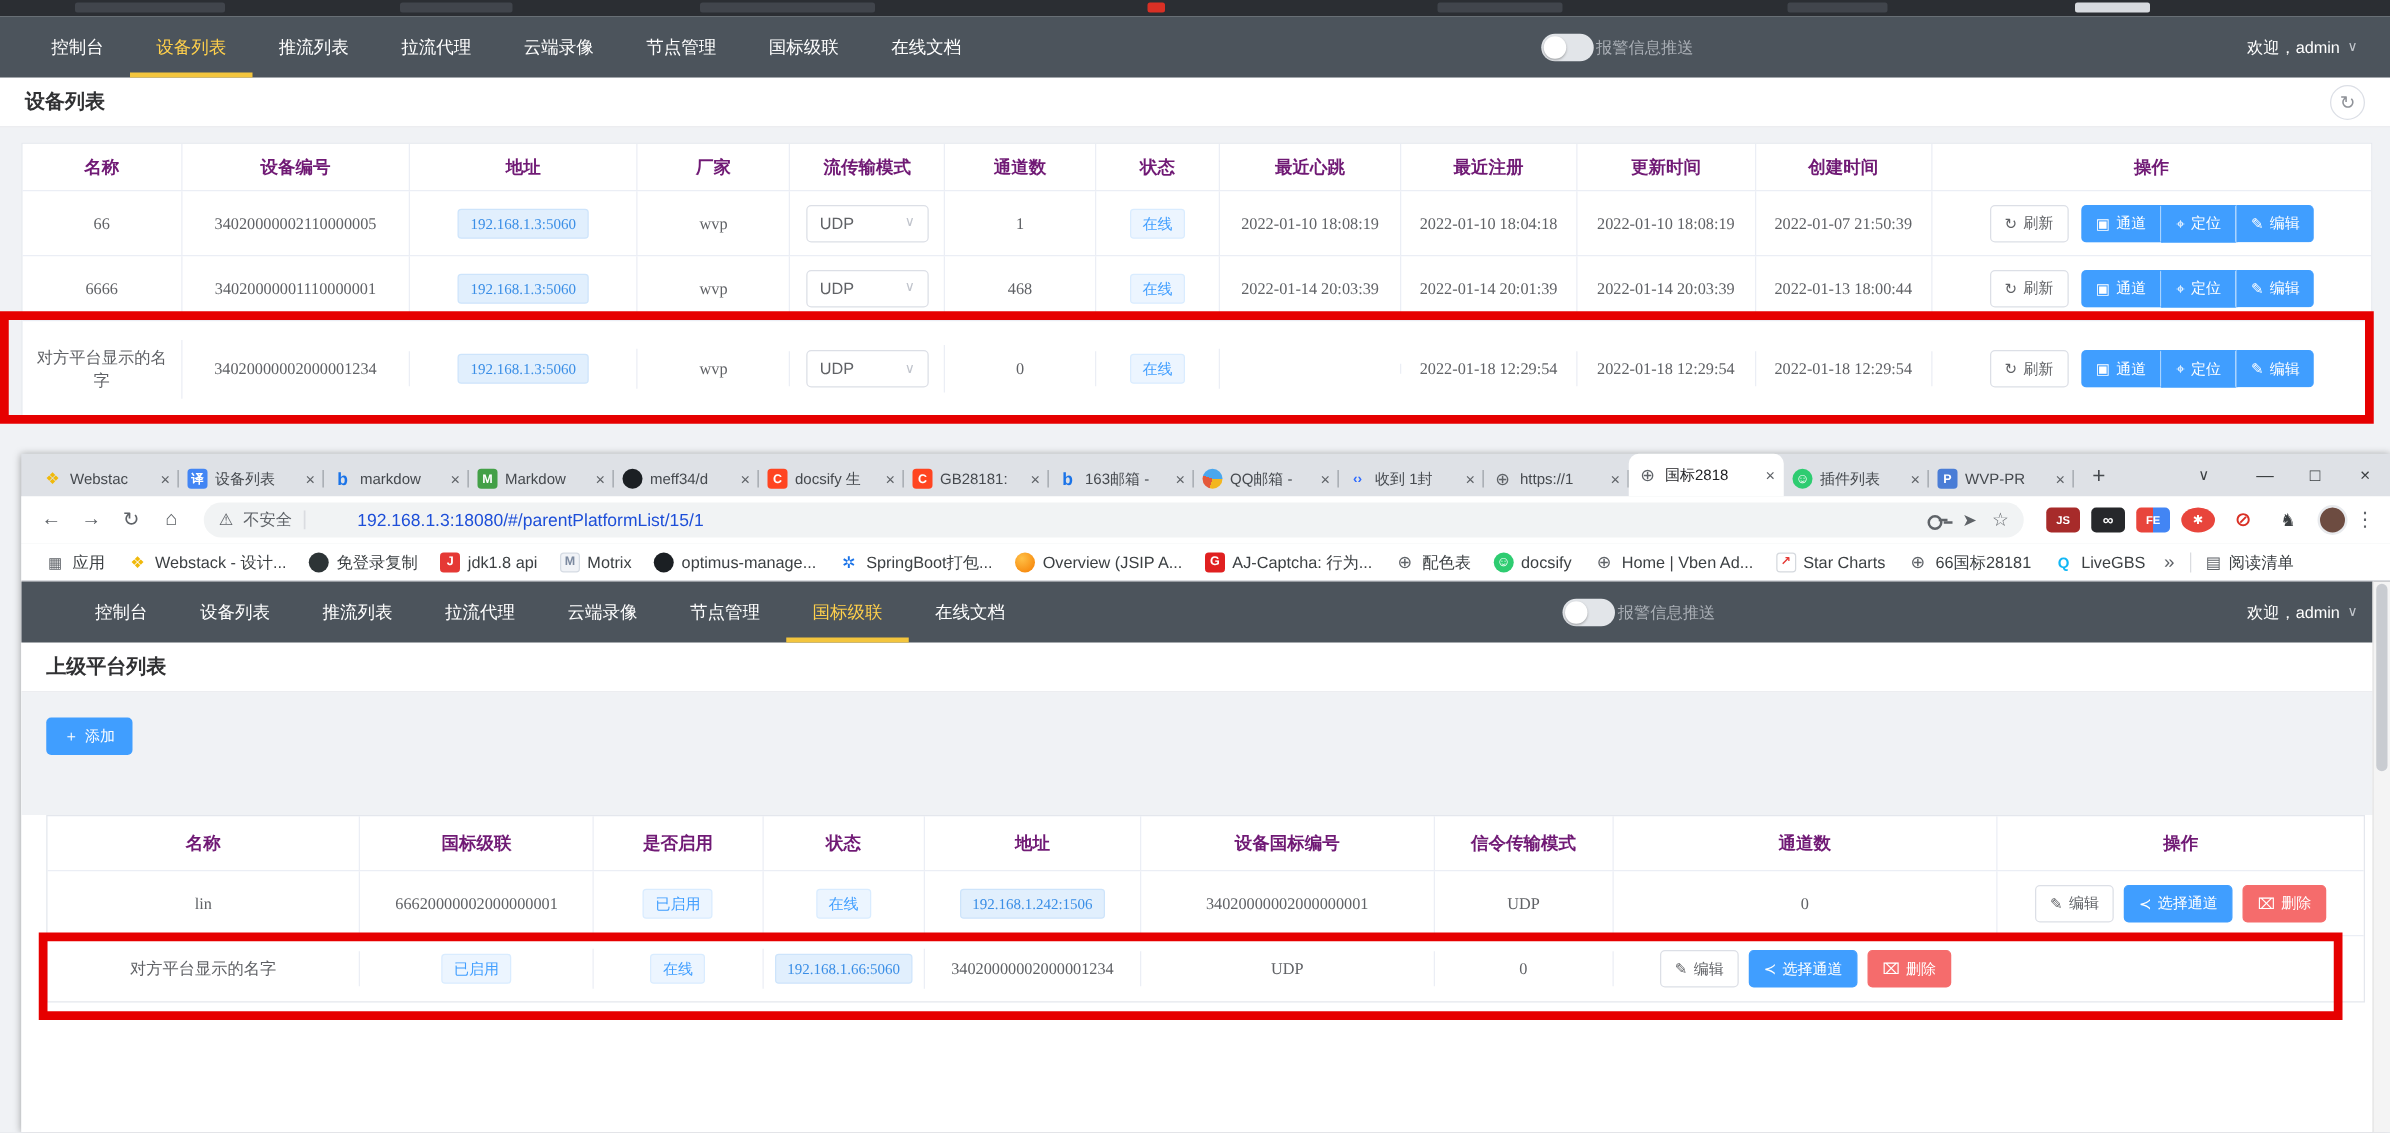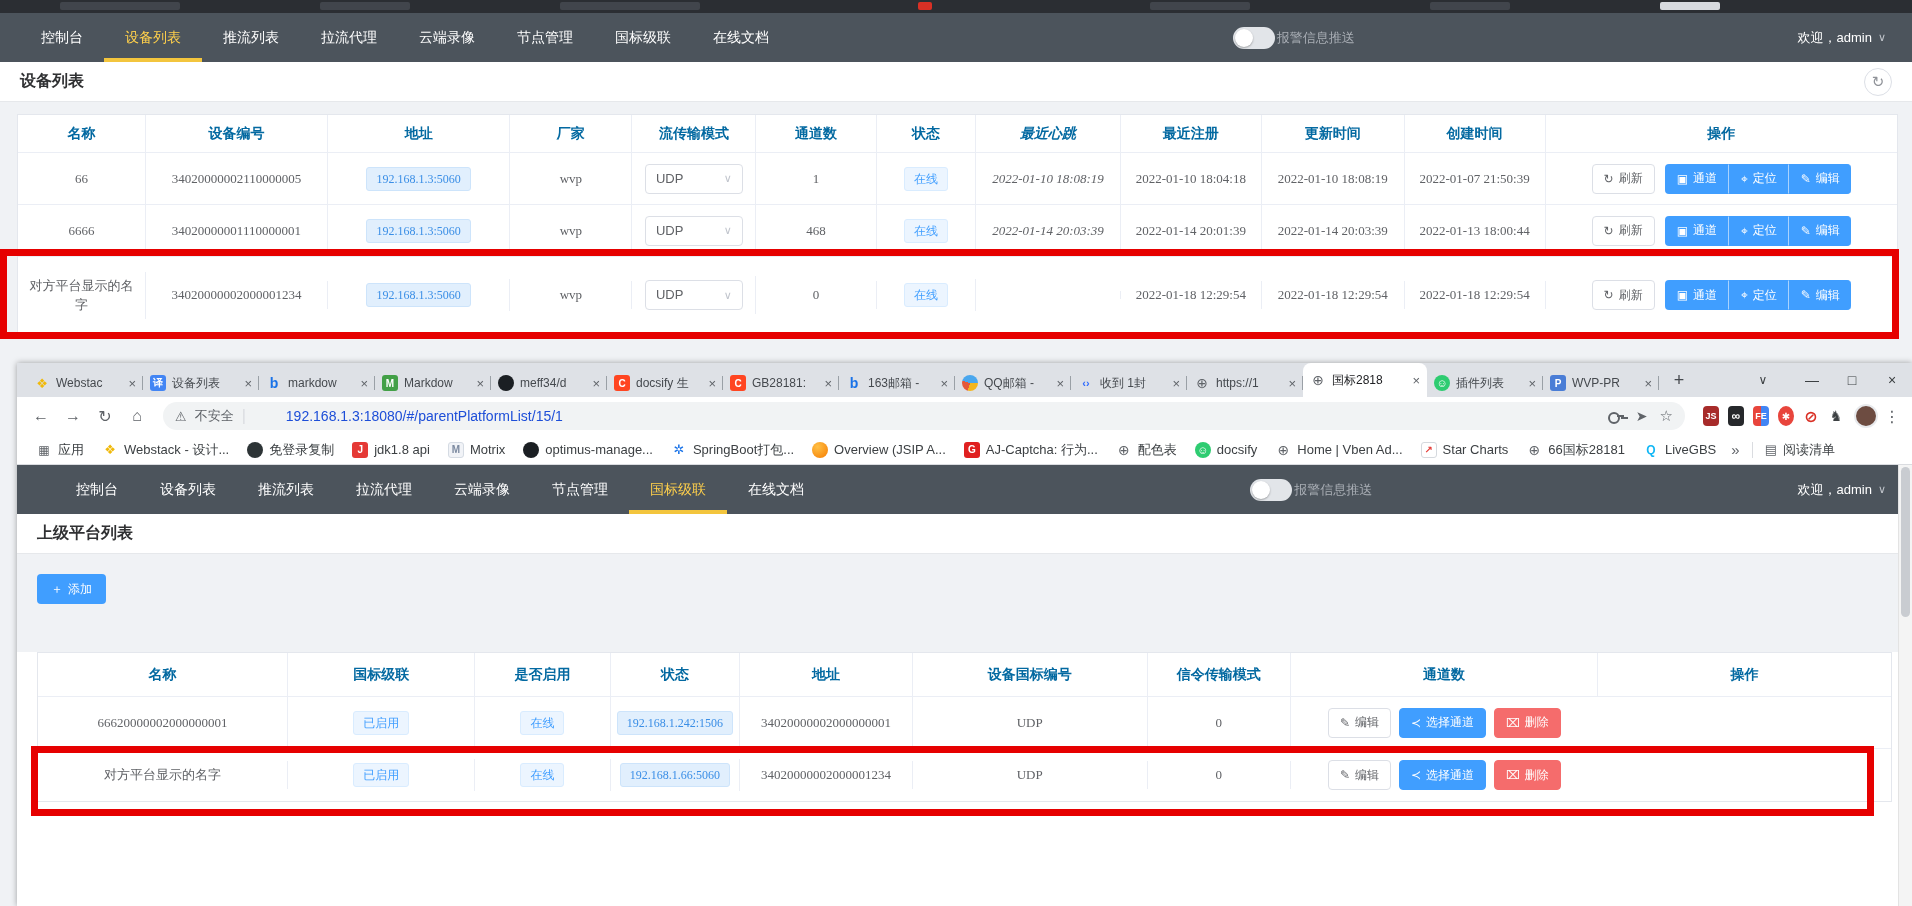--- a/index.html
+++ b/index.html
@@ -30,21 +30,21 @@
   .refresh-circle{margin-left:auto;width:28px;height:28px;border-radius:50%;border:1px solid #dcdfe6;background:#fff;
     color:#909399;font-size:15px;display:flex;align-items:center;justify-content:center;cursor:pointer;}
 
   
   .tbl{background:#fff;border:1px solid #e4e7ed;font-size:13px;color:#606266;}
   .trow,.thead{display:flex;align-items:stretch;border-bottom:1px solid #ebeef5;}
   .trow:last-child{border-bottom:none;align-items:center;}
   .th,.td{display:flex;align-items:center;justify-content:center;text-align:center;
     border-right:1px solid #ebeef5;padding:4px 6px;line-height:1.5;}
   .th:last-child,.td:last-child{border-right:none;}
-  .th{color:#0369a1;font-weight:bold;font-size:14px;}
+  .th{color:#701a75;font-weight:bold;font-size:14px;}
   .tag{display:inline-block;padding:2px 9px;font-size:12px;border-radius:3px;background:#ecf5ff;border:1px solid #d9ecff;color:#409eff;white-space:nowrap;}
   .tag-addr{background:#e1effd;border-color:#cde4fb;color:#3a8ee6;}
   .select{width:98px;height:30px;border:1px solid #dcdfe6;border-radius:4px;background:#fff;display:flex;align-items:center;
     justify-content:space-between;padding:0 10px;color:#606266;font-size:13px;cursor:pointer;}
   .select .chev{color:#c0c4cc;font-size:11px;}
   .btn{height:30px;padding:0 11px;border-radius:4px;font-size:12px;display:inline-flex;align-items:center;gap:5px;
     justify-content:center;cursor:pointer;white-space:nowrap;border:1px solid transparent;}
   .btn .bicon{font-size:12px;}
   .btn-plain{background:#fff;border-color:#dcdfe6;color:#606266;}
   .btn-primary{background:#409eff;border-color:#409eff;color:#fff;}
@@ -56,21 +56,21 @@
 
   
   #t1{margin:12px 14px 0 17px;}
   #t1 .th:nth-child(1),#t1 .td:nth-child(1){width:6.8%;}
   #t1 .th:nth-child(2),#t1 .td:nth-child(2){width:9.7%;}
   #t1 .th:nth-child(3),#t1 .td:nth-child(3){width:9.7%;}
   #t1 .th:nth-child(4),#t1 .td:nth-child(4){width:6.5%;}
   #t1 .th:nth-child(5),#t1 .td:nth-child(5){width:6.6%;}
   #t1 .th:nth-child(6),#t1 .td:nth-child(6){width:6.4%;}
   #t1 .th:nth-child(7),#t1 .td:nth-child(7){width:5.3%;}
-  #t1 .th:nth-child(8),#t1 .td:nth-child(8){width:7.7%;font-style:italic;}
+  #t1 .th:nth-child(8),#t1 .td:nth-child(8){width:7.7%;}
   #t1 .th:nth-child(9),#t1 .td:nth-child(9){width:7.5%;}
   #t1 .th:nth-child(10),#t1 .td:nth-child(10){width:7.6%;}
   #t1 .th:nth-child(11),#t1 .td:nth-child(11){width:7.5%;}
   #t1 .th:nth-child(12),#t1 .td:nth-child(12){width:18.7%;}
   #t1 .thead{height:38px;}
   #t1 .trow{min-height:52px;}
   #t1 .trow.tall{min-height:76px;}
 
   .hl-box{position:absolute;border:7px solid #e60000;pointer-events:none;z-index:9;}
   .hl-box-top{left:0;top:249px;width:1899px;height:90px;}
@@ -121,21 +121,21 @@
   .insecure{color:#5f6368;font-size:13px;}
   .omni-sep{color:#dadce0;}
   .url{color:#1d4ed8;font-size:14px;flex:1;white-space:nowrap;overflow:hidden;margin-left:32px;}
   .omni-right{display:flex;align-items:center;gap:12px;color:#5f6368;}
   .key-ic{position:relative;width:16px;height:10px;}
   .key-ic::before{content:"";position:absolute;left:0;top:1px;width:8px;height:8px;border:2px solid #5f6368;border-radius:50%;}
   .key-ic::after{content:"";position:absolute;left:9px;top:4px;width:7px;height:2px;background:#5f6368;box-shadow:4px 2px 0 -0px #5f6368;}
   .send-ic{font-size:14px;color:#5f6368;}
   .star-ic{font-size:15px;color:#5f6368;}
   .ext-row{display:flex;align-items:center;gap:9px;padding:0 6px;}
-  .ext{width:16px;height:20px;border-radius:4px;display:flex;align-items:center;justify-content:center;
+  .ext{width:27px;height:20px;border-radius:4px;display:flex;align-items:center;justify-content:center;
     font-size:9px;font-weight:bold;color:#fff;cursor:pointer;}
   .ext-js{background:#a72b2a;}
   .ext-glasses{background:#26282b;font-size:12px;}
   .ext-fe{background:linear-gradient(90deg,#e8453c 50%,#4285f4 50%);}
   .ext-hand{background:#e8453c;border-radius:50%;font-size:10px;}
   .ext-blocker{background:#fff;color:#d93025;font-size:16px;}
   .ext-paw{background:transparent;color:#3c4043;font-size:14px;}
   .avatar{width:24px;height:24px;border-radius:50%;background:#6d4c41;border:2px solid #e8eaed;flex:none;cursor:pointer;}
   .menu-dots{color:#5f6368;font-size:16px;width:20px;text-align:center;cursor:pointer;}
 
@@ -587,20 +587,21 @@
             <div class="th">是否启用</div>
             <div class="th">状态</div>
             <div class="th">地址</div>
             <div class="th">设备国标编号</div>
             <div class="th">信令传输模式</div>
             <div class="th">通道数</div>
             <div class="th">操作</div>
           </div>
         <div id="t2-body">
             <div class="trow">
+              <div class="td num">lin</div>
               <div class="td num">66620000002000000001</div>
               <div class="td ">
                 <span class="tag ">已启用</span>
               </div>
               <div class="td ">
                 <span class="tag ">在线</span>
               </div>
               <div class="td ">
                 <span class="tag tag-addr num">192.168.1.242:1506</span>
               </div>

